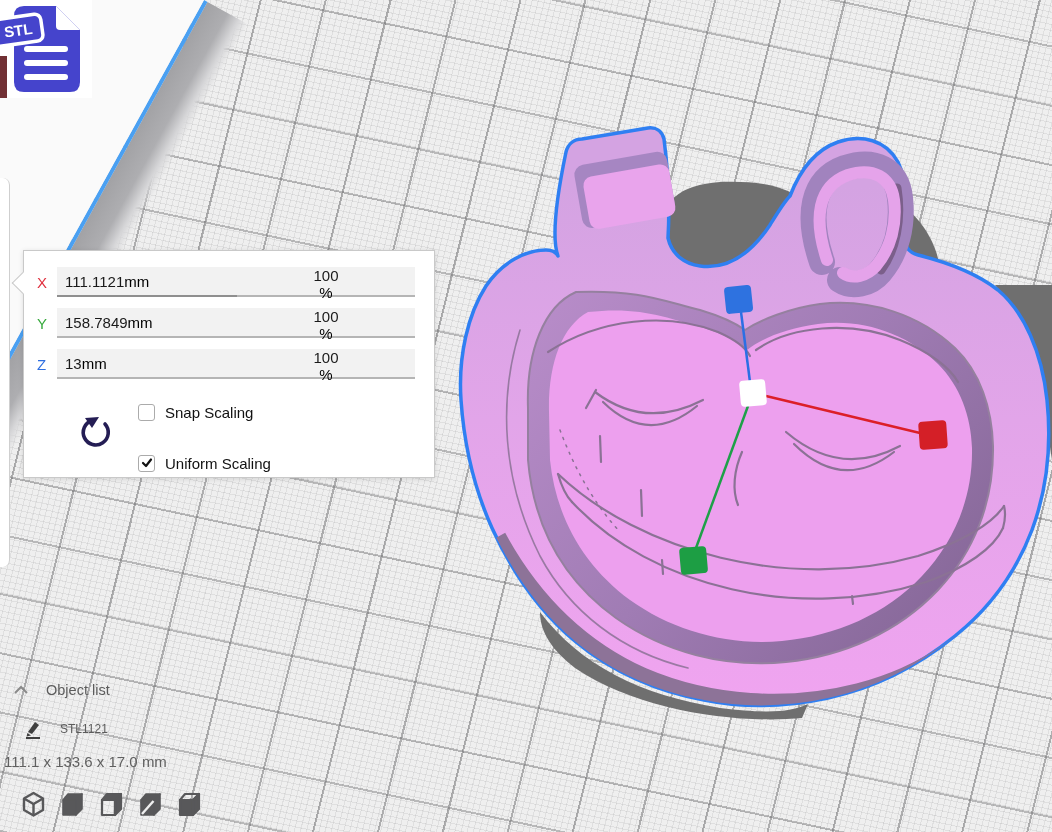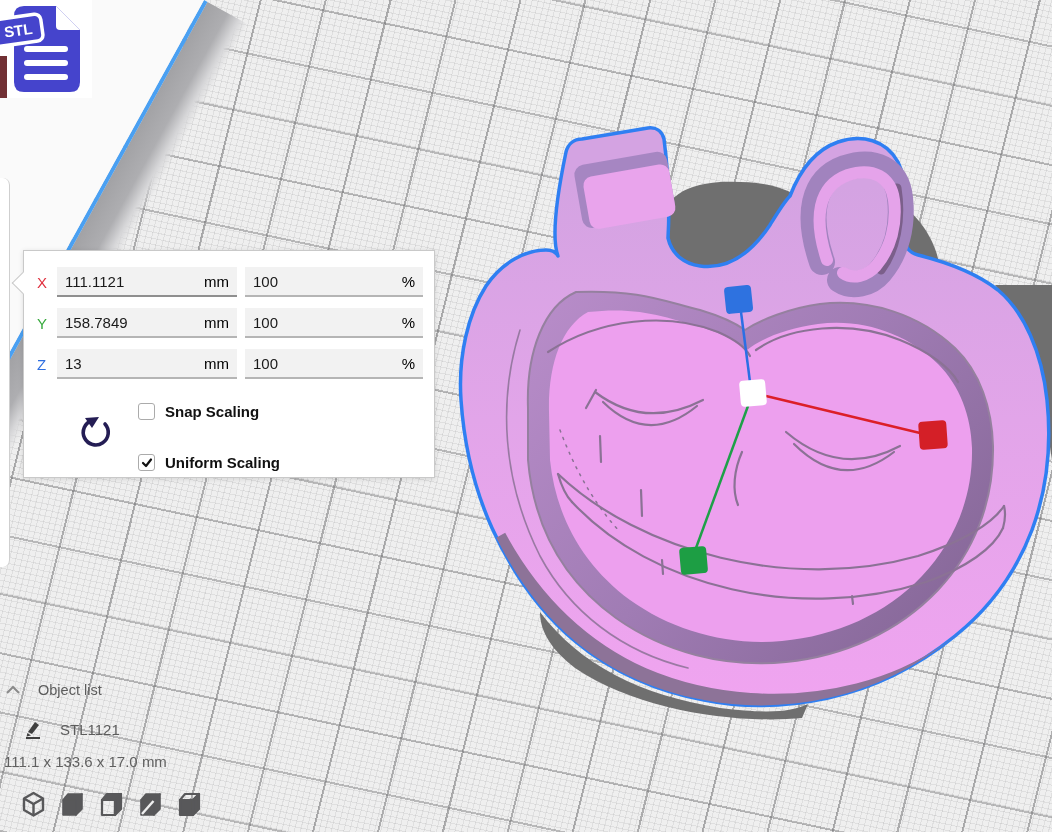--- a/index.html
+++ b/index.html
@@ -32,36 +32,36 @@
     border-right:1px solid #cfcfcf;border-radius:0 7px 7px 0;}
 
   
   .scale-panel{position:absolute;left:23px;top:250px;width:410px;height:226px;background:#ffffff;
     border:1px solid #c9c9c9;box-shadow:0 1px 5px rgba(0,0,0,.12);}
   .panel-caret{position:absolute;left:-9px;top:24px;width:15px;height:15px;background:#ffffff;
     border-left:1px solid #c9c9c9;border-bottom:1px solid #c9c9c9;transform:rotate(45deg);}
   .axis-row{position:absolute;left:0;width:100%;height:30px;display:flex;align-items:center;}
   .axis-row.r0{top:16px}.axis-row.r1{top:57px}.axis-row.r2{top:98px}
   .axis-label{width:20px;margin-left:13px;font-size:15px;text-align:left;}
-  .field{height:30px;background:#f2f2f2;display:flex;align-items:center;justify-content:space-between;
+  .field{height:30px;background:#f2f2f2;display:flex;align-items:center;justify-content:flex-start;
     padding:0 8px;box-sizing:border-box;border-bottom:2px solid #b5b5b5;font-size:15px;color:#1a1a1a;}
   .field.mm{width:180px;margin-left:0px;}
-  .field.pct{width:178px;margin-left:8px;}
+  .field.pct{width:178px;margin-left:0;flex-direction:column;}
   .axis-row.r0 .field.mm{border-bottom-color:#8f8f8f;}
   .unit{color:#000000;}
   .reset-btn{position:absolute;left:50px;top:158px;width:44px;height:44px;cursor:pointer;}
-  .cbx-row{position:absolute;left:114px;display:flex;align-items:flex-start;height:18px;font-weight:bold;}
+  .cbx-row{position:absolute;left:114px;display:flex;align-items:center;height:18px;}
   .cbx-row.c0{top:152px}.cbx-row.c1{top:203px}
   .cbx{width:17px;height:17px;background:#fff;border:1px solid #ababab;border-radius:3px;
     display:flex;align-items:center;justify-content:center;box-sizing:border-box;}
   .cbx-label{margin-left:10px;font-size:15px;color:#111;}
 
   
-  .objlist-header{position:absolute;left:4px;top:682px;display:flex;align-items:center;color:#5c5c5c;font-size:14.5px;}
-  .objlist-item{position:absolute;left:23px;top:719px;display:flex;align-items:center;color:#5c5c5c;font-size:15px;}
+  .objlist-header{position:absolute;left:12px;top:682px;display:flex;align-items:center;color:#5c5c5c;font-size:14.5px;}
+  .objlist-item{position:absolute;left:23px;top:719px;display:flex;align-items:center;color:#5c5c5c;font-size:12px;}
   .dims{position:absolute;left:4px;top:753px;color:#606060;font-size:15px;}
   .view-toolbar{position:absolute;left:20px;top:788px;display:flex;gap:12px;}
   .view-btn{width:27px;height:33px;cursor:pointer;}
 </style>
 </head>
 <body>
 
 <div class="stage">
 
   <div class="grid"></div>

